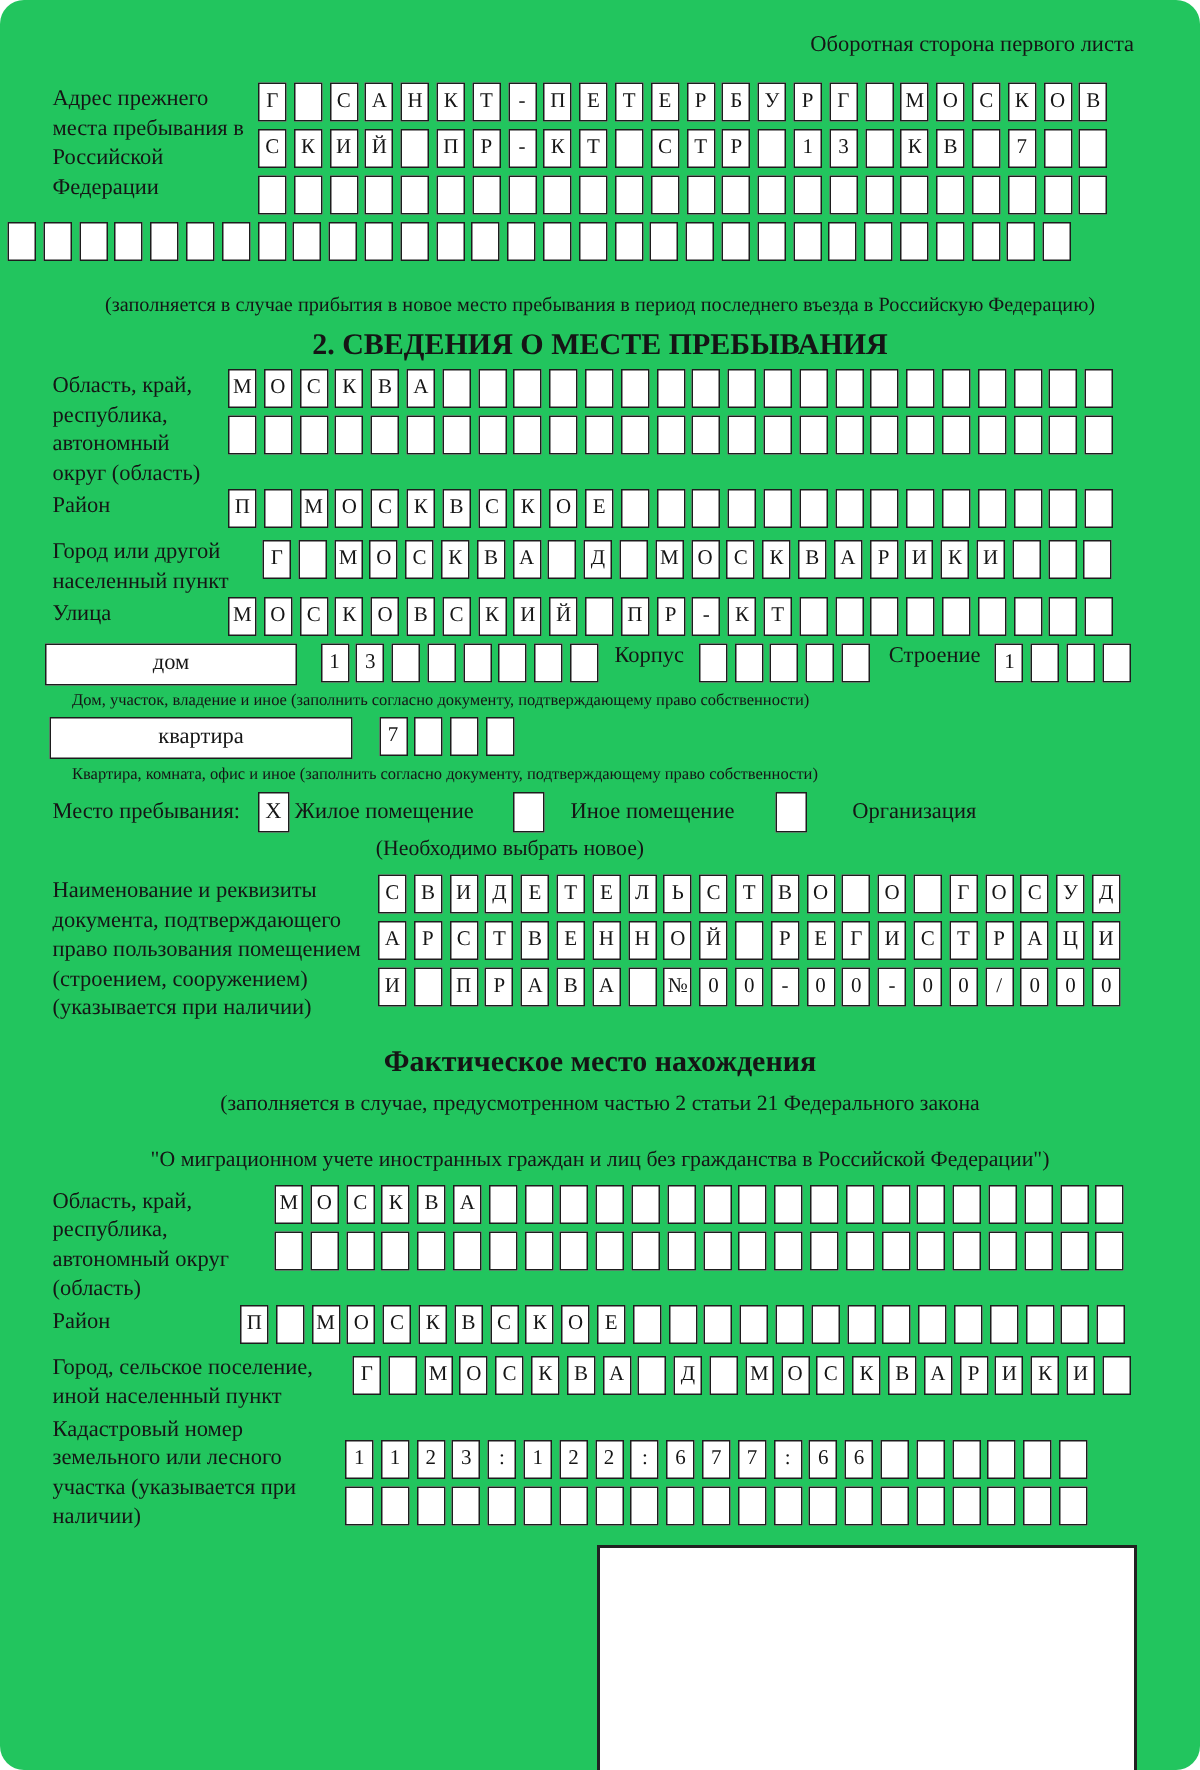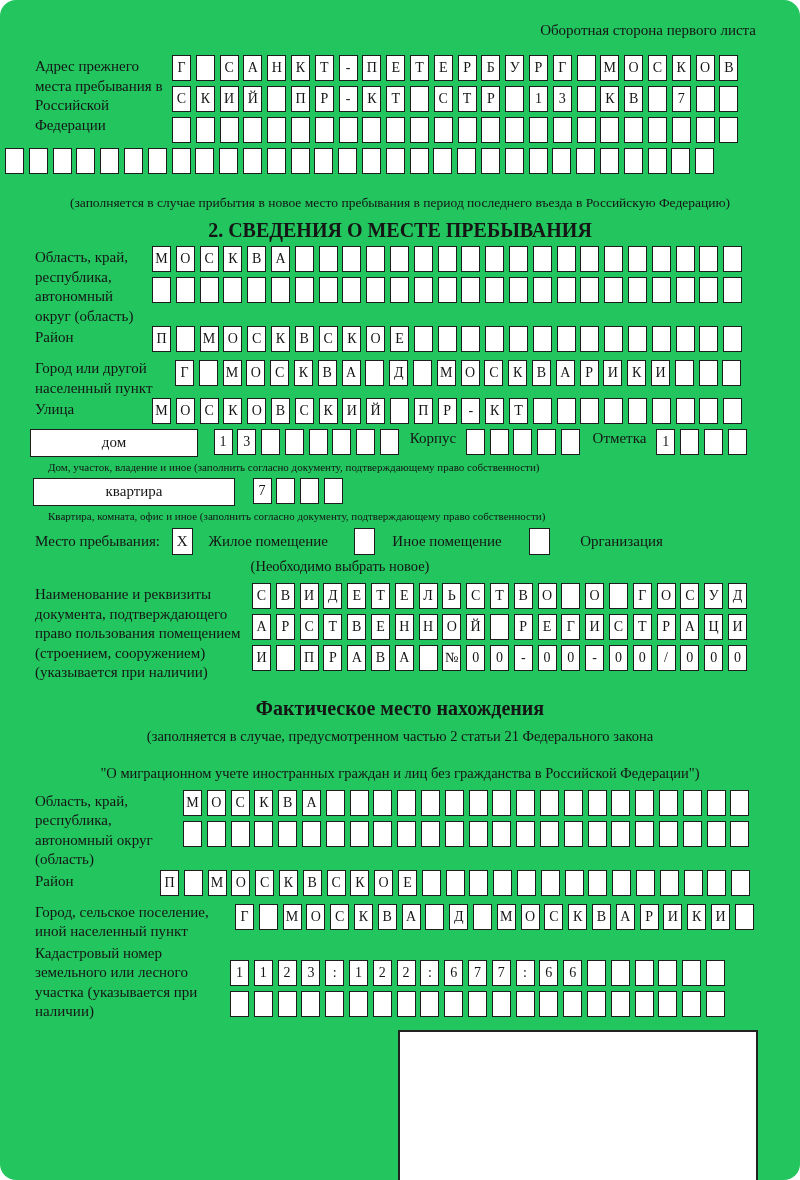--- a/index.html
+++ b/index.html
@@ -101,36 +101,36 @@
       <div class="cellrow"><span class="cell">М</span><span class="cell">О</span><span class="cell">С</span><span class="cell">К</span><span class="cell">О</span><span class="cell">В</span><span class="cell">С</span><span class="cell">К</span><span class="cell">И</span><span class="cell">Й</span><span class="cell"></span><span class="cell">П</span><span class="cell">Р</span><span class="cell">-</span><span class="cell">К</span><span class="cell">Т</span><span class="cell"></span><span class="cell"></span><span class="cell"></span><span class="cell"></span><span class="cell"></span><span class="cell"></span><span class="cell"></span><span class="cell"></span><span class="cell"></span></div>
     </div>
   </div>
 
   <div style="margin-left:30px; white-space:nowrap;">
     <span class="widebox" style="width:168px;">дом</span>
     <span style="display:inline-block; width:8px;"></span>
     <span class="cellrow" style="display:inline-block;"><span class="cell">1</span><span class="cell">3</span><span class="cell"></span><span class="cell"></span><span class="cell"></span><span class="cell"></span><span class="cell"></span><span class="cell"></span></span>
     <span class="inline-lbl" style="margin:0 6px 0 2px;">Корпус</span>
     <span class="cellrow" style="display:inline-block;"><span class="cell"></span><span class="cell"></span><span class="cell"></span><span class="cell"></span><span class="cell"></span></span>
-    <span class="inline-lbl" style="margin:0 6px 0 4px;">Отметка</span>
+    <span class="inline-lbl" style="margin:0 6px 0 4px;">Строение</span>
     <span class="cellrow" style="display:inline-block;"><span class="cell">1</span><span class="cell"></span><span class="cell"></span><span class="cell"></span></span>
   </div>
   <div class="caption">Дом, участок, владение и иное (заполнить согласно документу, подтверждающему право собственности)</div>
 
   <div style="margin-left:33px; white-space:nowrap;">
     <span class="widebox" style="width:202px;">квартира</span>
     <span style="display:inline-block; width:10px;"></span>
     <span class="cellrow" style="display:inline-block;"><span class="cell">7</span><span class="cell"></span><span class="cell"></span><span class="cell"></span></span>
   </div>
   <div class="caption">Квартира, комната, офис и иное (заполнить согласно документу, подтверждающему право собственности)</div>
 
   <div style="margin-left:35px; margin-top:6px;">
     <span class="inline-lbl">Место пребывания:</span>
     <span class="checkbox" style="margin-left:8px;">X</span>
-    <span class="inline-lbl" style="margin-left:12px;">Жилое помещение</span>
+    <span class="inline-lbl" style="">Жилое помещение</span>
     <span class="checkbox" style="margin-left:22px;"></span>
     <span class="inline-lbl" style="margin-left:14px;">Иное помещение</span>
     <span class="checkbox" style="margin-left:24px;"></span>
     <span class="inline-lbl" style="margin-left:26px;">Организация</span>
   </div>
   <div style="margin-left:175px; width:330px; text-align:center; font-size:14.5px; margin-top:3px;">(Необходимо выбрать новое)</div>
 
   <div class="frow mt8">
     <div class="lbl" style="width:217px;">Наименование и реквизиты документа, подтверждающего право пользования помещением (строением, сооружением) (указывается при наличии)</div>
     <div class="cells">

